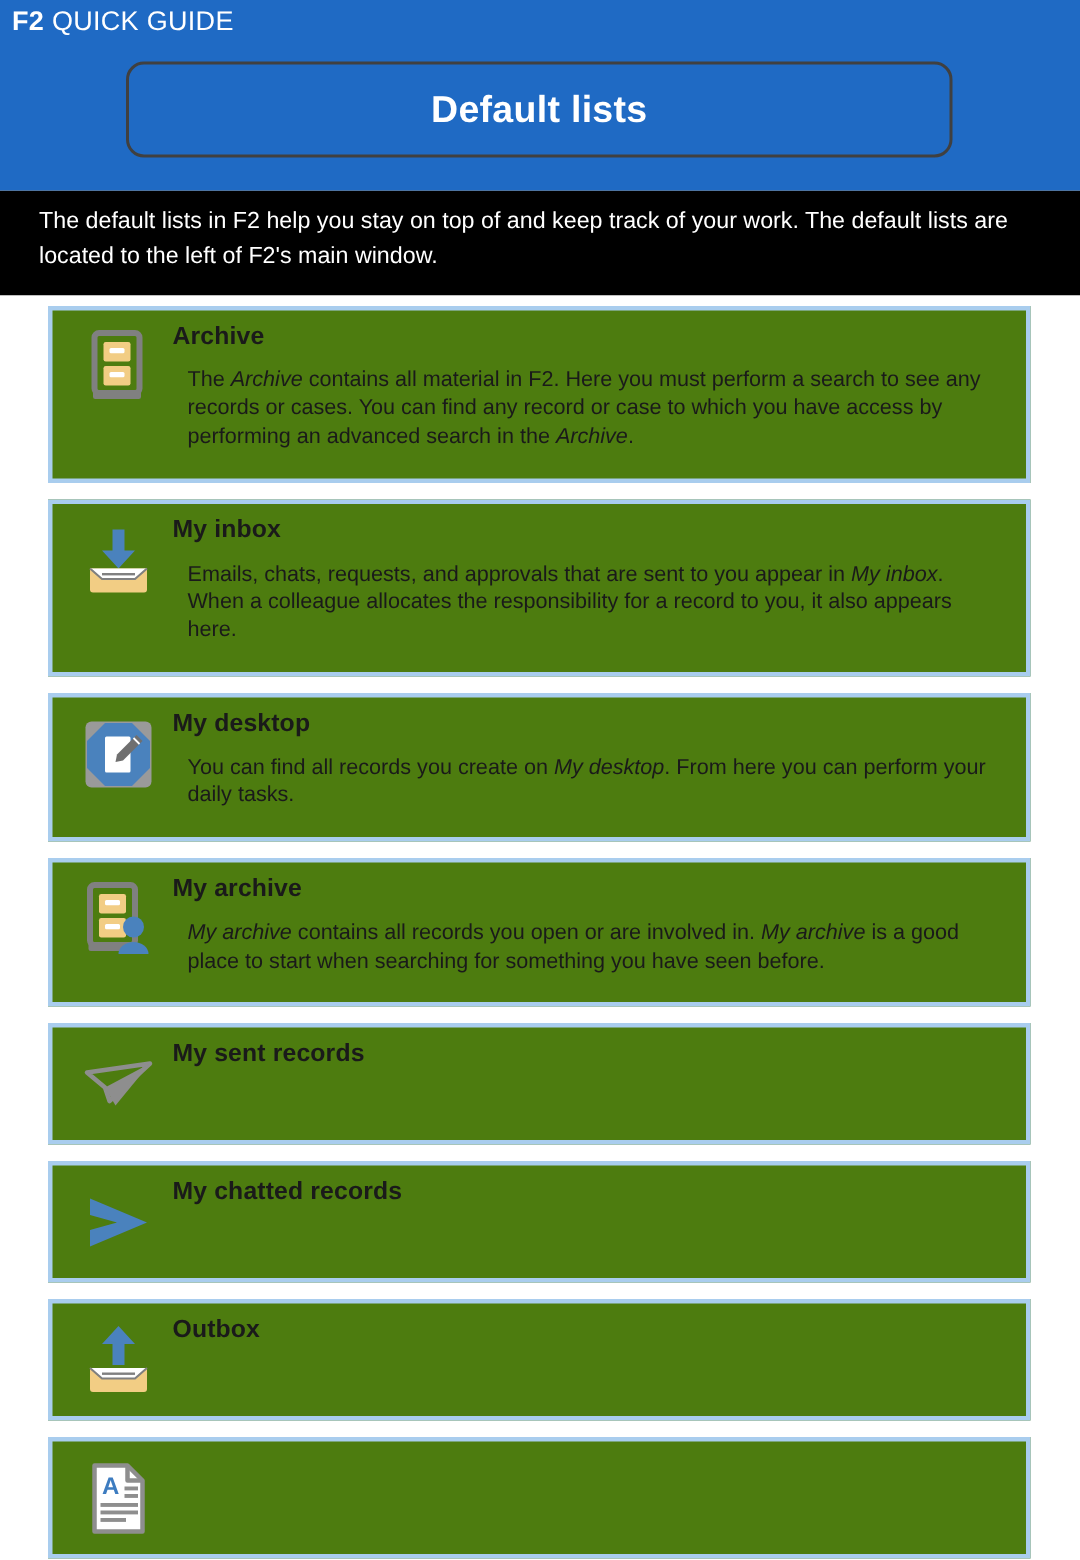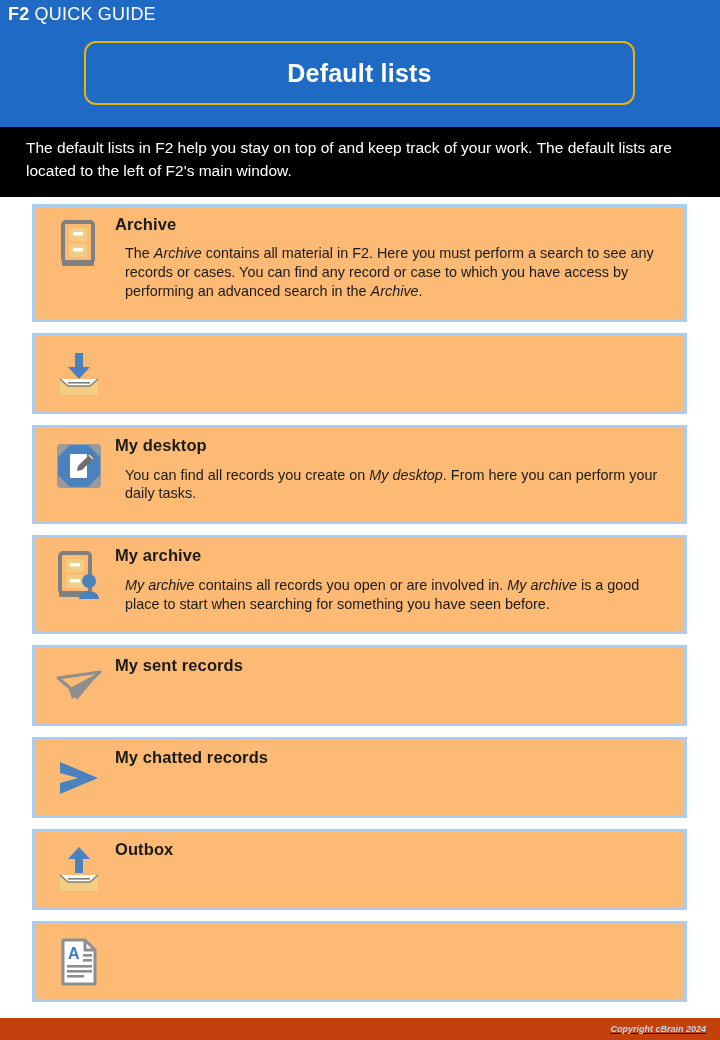--- a/index.html
+++ b/index.html
@@ -48,21 +48,21 @@
   .brand-rest {
     font-weight: normal;
   }
   .title-box {
     position: absolute;
     left: 84px;
     top: 41px;
     width: 551px;
     height: 64px;
     box-sizing: border-box;
-    border: 2px solid #eab308;
+    border: 2px solid #404040;
     border-radius: 12px;
     display: flex;
     align-items: center;
     justify-content: center;
   }
   .title-text {
     color: #ffffff;
     font-size: 25px;
     font-weight: bold;
     letter-spacing: 0.2px;
@@ -87,21 +87,21 @@
     flex: 1 1 auto;
     box-sizing: border-box;
     padding: 7px 33px 0 32px;
     display: flex;
     flex-direction: column;
     background: #ffffff;
   }
   .card {
     box-sizing: border-box;
     border: 3px solid #a9cdee;
-    background: #fdba74;
+    background: #4d7c0f;
     display: flex;
     align-items: flex-start;
     padding: 7px 10px 8px 8px;
     margin-bottom: 11px;
   }
   .card-icon {
     flex: 0 0 72px;
     height: 58px;
     display: flex;
     align-items: center;
@@ -187,20 +187,24 @@
       </div>
       <div class="card">
         <div class="card-icon">
     <svg class="svg-icon" width="50" height="50" viewBox="0 0 50 50">
       <path d="M21 4 h8 v14 h7 l-11 12 l-11 -12 h7 z" fill="#4a82bd"></path>
       <path d="M6 30 h38 v14 a2 2 0 0 1 -2 2 h-34 a2 2 0 0 1 -2 -2 z" fill="#f2cd84"></path>
       <path d="M6 30 l8 7 h22 l8 -7" fill="#ffffff"></path>
       <path d="M6 30 l8 7 h22 l8 -7" fill="none" stroke="#808080" stroke-width="1.4"></path>
       <rect x="14" y="33" width="22" height="1.6" fill="#808080"></rect>
     </svg>
+        </div>
+        <div class="card-body">
+          <div class="card-title">My inbox</div>
+          <p class="card-desc">Emails, chats, requests, and approvals that are sent to you appear in <em>My inbox</em>. When a colleague allocates the responsibility for a record to you, it also appears here.</p>
         </div>
       </div>
       <div class="card">
         <div class="card-icon">
     <svg class="svg-icon" width="48" height="48" viewBox="0 0 48 48">
       <rect x="2" y="2" width="44" height="44" rx="4" fill="#9a9a9a"></rect>
       <path d="M15 3 h18 l12 12 v18 l-12 12 h-18 l-12 -12 v-18 z" fill="#4a82bd"></path>
       <rect x="15" y="12" width="17" height="24" rx="1" fill="#ffffff"></rect>
       <path d="M36 11 l4 4 l-13 13 l-5 1 l1 -5 z" fill="#6f6f6f"></path>
       <path d="M34 13 l4 4" stroke="#ffffff" stroke-width="1.2"></path>

